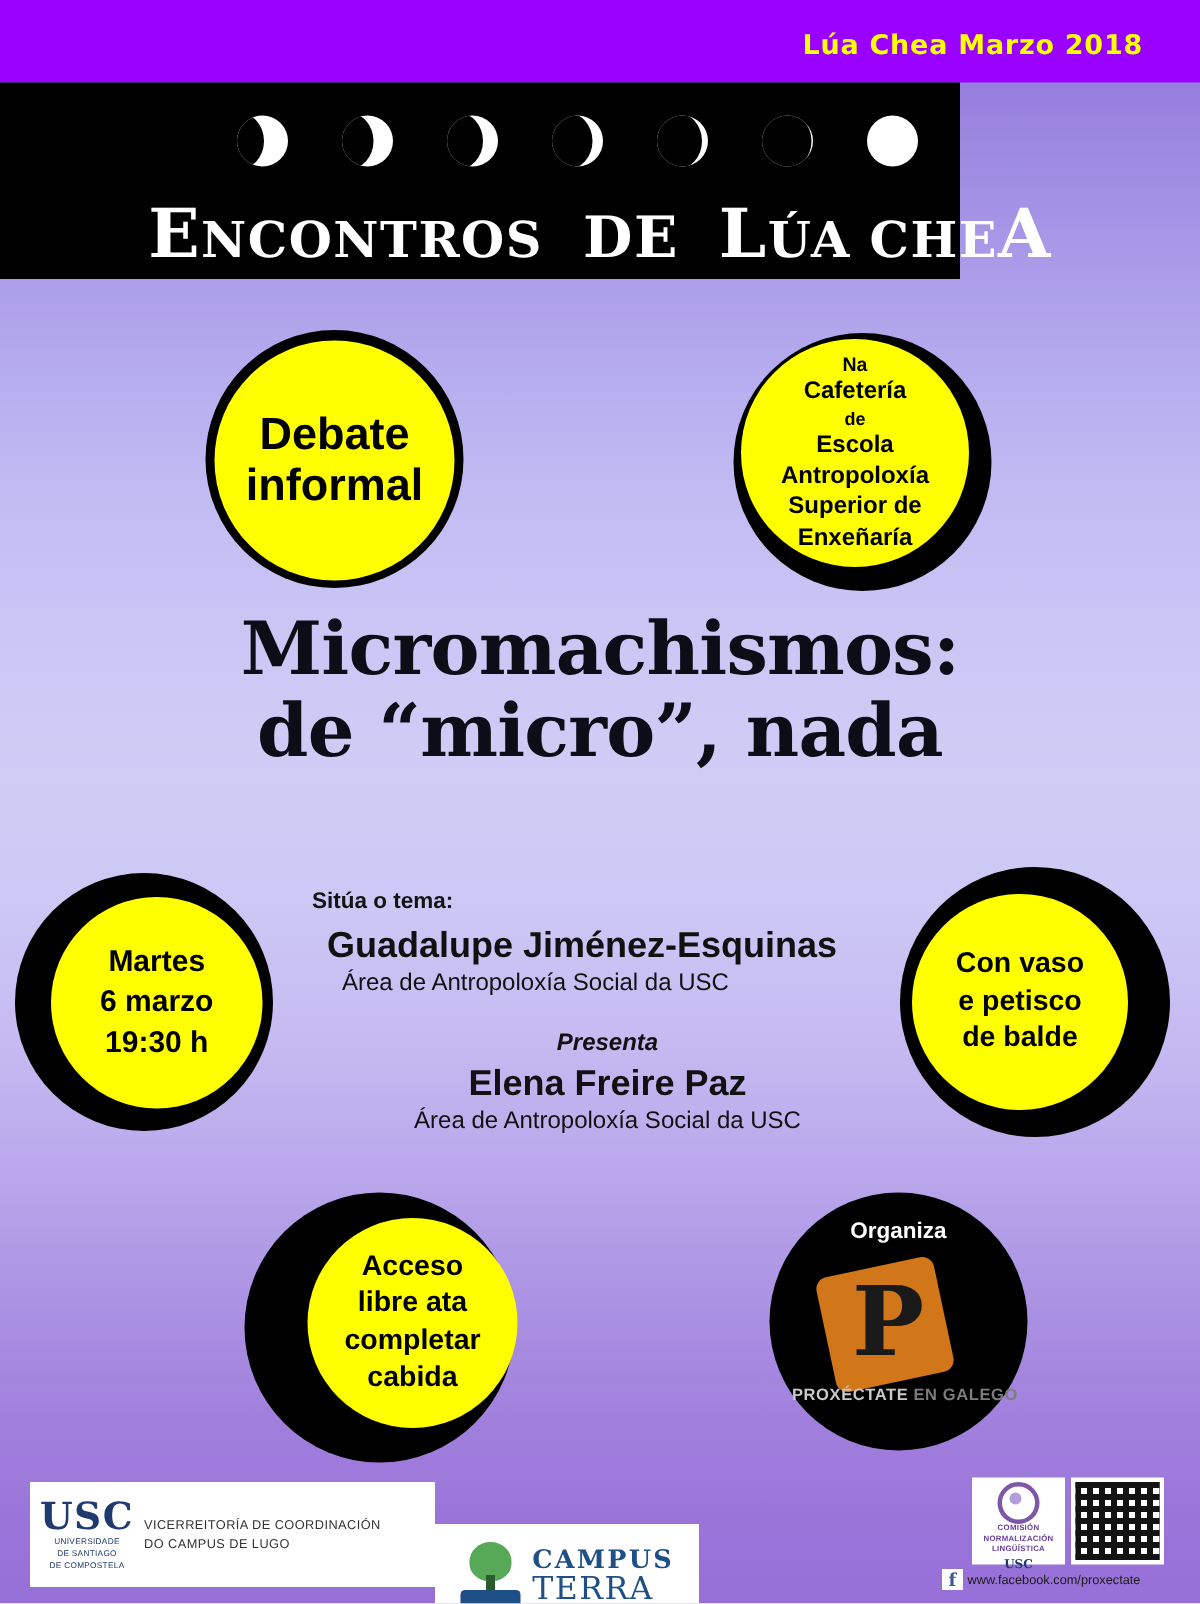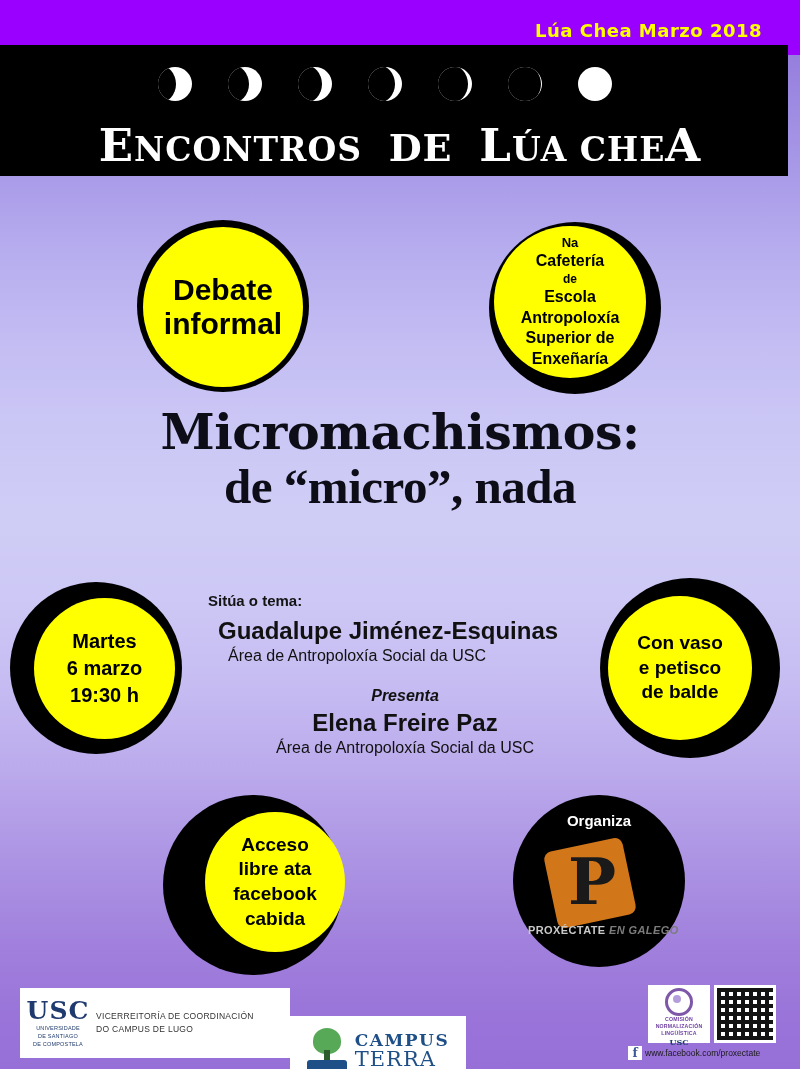--- a/index.html
+++ b/index.html
@@ -47,22 +47,22 @@
     font-weight: bold;
     font-size: 18px;
     color: #ffff00;
     letter-spacing: 0.5px;
     white-space: nowrap;
   }
 
   
   .headerband {
     position: absolute;
-    left: 0; top: 45px;
-    width: 788px; height: 131px;
+    left: 0; top: 55px;
+    width: 640px; height: 131px;
     background: #000000;
   }
   .moons {
     position: absolute;
     left: 0; top: 22px;
     width: 800px;
     height: 46px;
   }
   .moon {
     position: absolute;
@@ -135,21 +135,21 @@
     left: 0; top: 405px;
     width: 800px;
     text-align: center;
     color: #0d0d18;
     font-family: "DejaVu Serif", serif;
     font-weight: bold;
     font-size: 49px;
     line-height: 1.12;
     letter-spacing: -0.5px;
   }
-  .headline .line2 { display: block; font-family: Liberation Serif, serif; }
+  .headline .line2 { display: block; }
 
   
   #date-black { left: 10px; top: 582px; width: 172px; height: 172px; }
   #date-yellow {
     left: 34px; top: 598px; width: 141px; height: 141px;
     font-size: 20px; line-height: 1.35;
   }
 
   
   #vaso-black { left: 600px; top: 578px; width: 180px; height: 180px; }
@@ -252,21 +252,21 @@
     position: absolute;
     left: 0; top: 86px;
     width: 142px;
     text-align: center;
     font-size: 11px;
     font-weight: bold;
     color: #c9c9c9;
     letter-spacing: 0.4px;
     white-space: nowrap;
   }
-  .prox-text .grey { color: #7c7c7c; font-style: italic; }
+  .prox-text .grey { color: #7c7c7c; }
 
   
   .usc-box {
     position: absolute;
     left: 20px; top: 988px;
     width: 270px; height: 70px;
     background: #ffffff;
     display: flex;
     align-items: center;
   }
@@ -512,21 +512,21 @@
     <div class="presenta">Presenta</div>
     <div class="pres-name">Elena Freire Paz</div>
     <div class="pres-affil">Área de Antropoloxía Social da USC</div>
   </div>
 
   <div class="blackcircle" id="acceso-black"></div>
   <div class="yellowcircle" id="acceso-yellow">
     <div>
       <div>Acceso</div>
       <div>libre ata</div>
-      <div>facebook</div>
+      <div>completar</div>
       <div>cabida</div>
     </div>
   </div>
 
   <div class="blackcircle" id="org-black"></div>
   <div class="org-label">Organiza</div>
   <div class="proxectate">
     <div class="prox-sq"></div>
     <div class="prox-p">P</div>
     <div class="prox-text">

